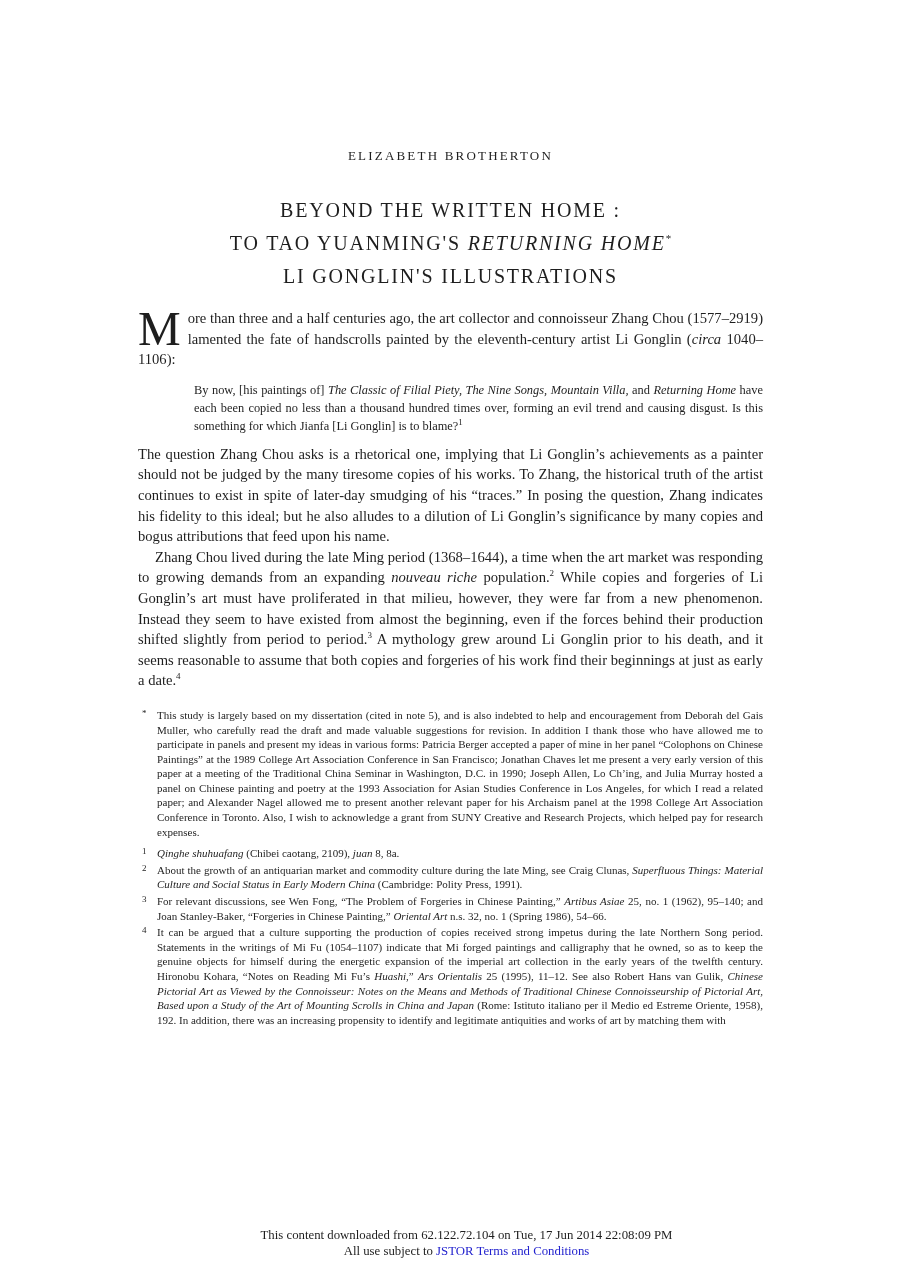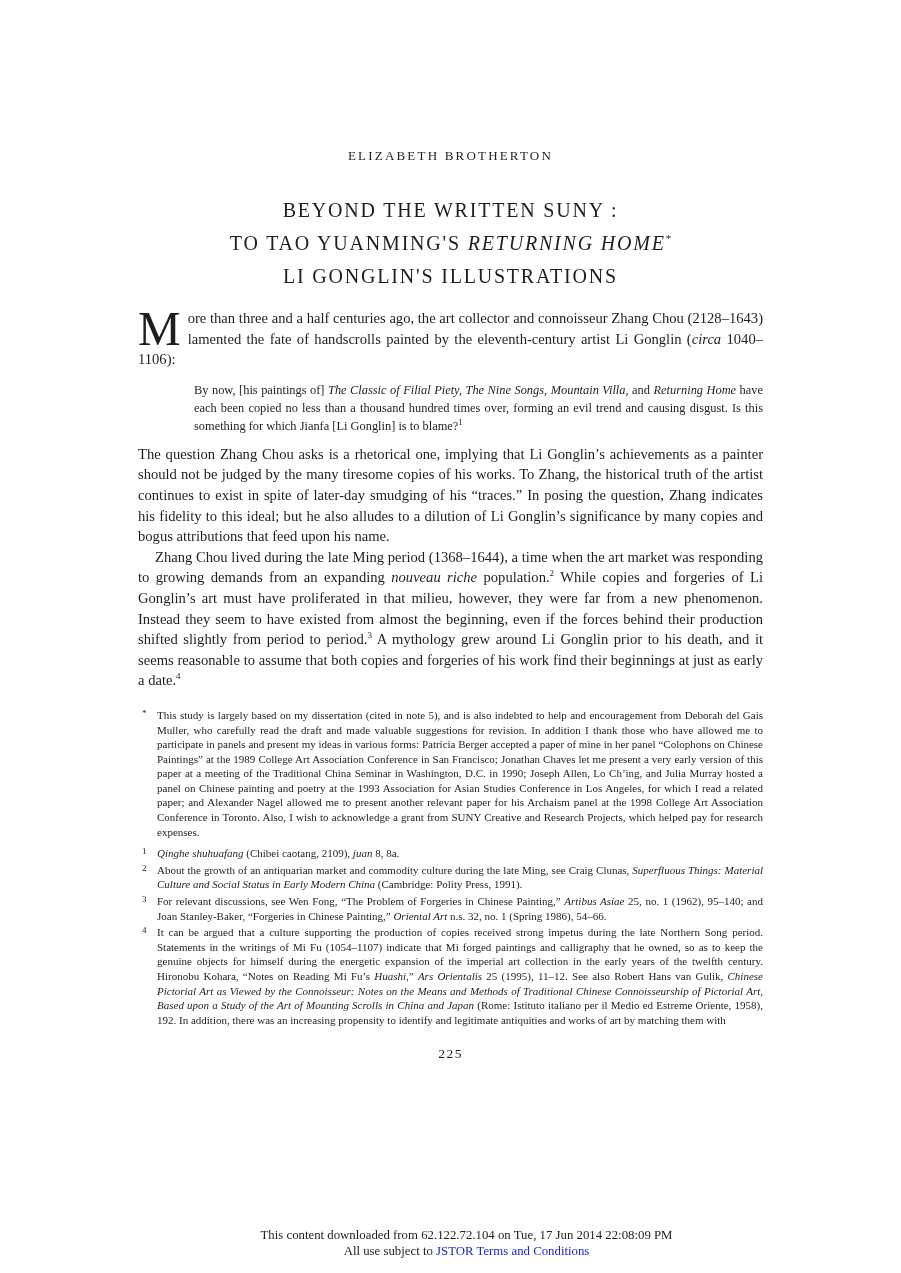--- a/index.html
+++ b/index.html
@@ -84,28 +84,28 @@
 </style>
 </head>
 <body>
 
 <div class="page">
   <div class="content">
 
     <div class="author">ELIZABETH BROTHERTON</div>
 
     <h1 class="title">
-      <span class="title-line">BEYOND THE WRITTEN SUNY :</span>
+      <span class="title-line">BEYOND THE WRITTEN HOME :</span>
       <span class="title-line"><span>TO TAO YUANMING'S </span><span class="it">RETURNING HOME</span><sup>*</sup></span>
       <span class="title-line">LI GONGLIN'S ILLUSTRATIONS</span>
     </h1>
 
     <div class="body">
       <p class="para para1">
-        <span class="dropcap">M</span><span><span>ore than three and a half centuries ago, the art collector and connoisseur Zhang Chou (2128–1643) lamented the fate of handscrolls painted by the eleventh-century artist Li Gonglin (</span><span class="it">circa</span><span> 1040–1106):</span></span>
+        <span class="dropcap">M</span><span><span>ore than three and a half centuries ago, the art collector and connoisseur Zhang Chou (1577–2919) lamented the fate of handscrolls painted by the eleventh-century artist Li Gonglin (</span><span class="it">circa</span><span> 1040–1106):</span></span>
       </p>
       <blockquote class="quote"><span>By now, [his paintings of] </span><span class="it">The Classic of Filial Piety, The Nine Songs, Mountain Villa,</span><span> and </span><span class="it">Returning Home</span><span> have each been copied no less than a thousand hundred times over, forming an evil trend and causing disgust. Is this something for which Jianfa [Li Gonglin] is to blame?</span><sup>1</sup></blockquote>
       <p class="para para2"><span>The question Zhang Chou asks is a rhetorical one, implying that Li Gonglin’s achievements as a painter should not be judged by the many tiresome copies of his works. To Zhang, the historical truth of the artist continues to exist in spite of later-day smudging of his “traces.” In posing the question, Zhang indicates his fidelity to this ideal; but he also alludes to a dilution of Li Gonglin’s significance by many copies and bogus attributions that feed upon his name.</span></p>
       <p class="para para3"><span>Zhang Chou lived during the late Ming period (1368–1644), a time when the art market was responding to growing demands from an expanding </span><span class="it">nouveau riche</span><span> population.</span><sup>2</sup><span> While copies and forgeries of Li Gonglin’s art must have proliferated in that milieu, however, they were far from a new phenomenon. Instead they seem to have existed from almost the beginning, even if the forces behind their production shifted slightly from period to period.</span><sup>3</sup><span> A mythology grew around Li Gonglin prior to his death, and it seems reasonable to assume that both copies and forgeries of his work find their beginnings at just as early a date.</span><sup>4</sup></p>
     </div>
 
     <div class="footnotes">
       <div class="footnote first">
         <span class="fn-marker">*</span>
         <span class="fn-text"><span>This study is largely based on my dissertation (cited in note 5), and is also indebted to help and encouragement from Deborah del Gais Muller, who carefully read the draft and made valuable suggestions for revision. In addition I thank those who have allowed me to participate in panels and present my ideas in various forms: Patricia Berger accepted a paper of mine in her panel “Colophons on Chinese Paintings” at the 1989 College Art Association Conference in San Francisco; Jonathan Chaves let me present a very early version of this paper at a meeting of the Traditional China Seminar in Washington, D.C. in 1990; Joseph Allen, Lo Ch’ing, and Julia Murray hosted a panel on Chinese painting and poetry at the 1993 Association for Asian Studies Conference in Los Angeles, for which I read a related paper; and Alexander Nagel allowed me to present another relevant paper for his Archaism panel at the 1998 College Art Association Conference in Toronto. Also, I wish to acknowledge a grant from SUNY Creative and Research Projects, which helped pay for research expenses.</span></span>
@@ -122,19 +122,18 @@
         <span class="fn-marker">3</span>
         <span class="fn-text"><span>For relevant discussions, see Wen Fong, “The Problem of Forgeries in Chinese Painting,” </span><span class="it">Artibus Asiae</span><span> 25, no. 1 (1962), 95–140; and Joan Stanley-Baker, “Forgeries in Chinese Painting,” </span><span class="it">Oriental Art</span><span> n.s. 32, no. 1 (Spring 1986), 54–66.</span></span>
       </div>
       <div class="footnote">
         <span class="fn-marker">4</span>
         <span class="fn-text"><span>It can be argued that a culture supporting the production of copies received strong impetus during the late Northern Song period. Statements in the writings of Mi Fu (1054–1107) indicate that Mi forged paintings and calligraphy that he owned, so as to keep the genuine objects for himself during the energetic expansion of the imperial art collection in the early years of the twelfth century. Hironobu Kohara, “Notes on Reading Mi Fu’s </span><span class="it">Huashi</span><span>,” </span><span class="it">Ars Orientalis</span><span> 25 (1995), 11–12. See also Robert Hans van Gulik, </span><span class="it">Chinese Pictorial Art as Viewed by the Connoisseur: Notes on the Means and Methods of Traditional Chinese Connoisseurship of Pictorial Art, Based upon a Study of the Art of Mounting Scrolls in China and Japan</span><span> (Rome: Istituto italiano per il Medio ed Estreme Oriente, 1958), 192. In addition, there was an increasing propensity to identify and legitimate antiquities and works of art by matching them with</span></span>
       </div>
     </div>
   </div>
 
-  <div class="page-number">225</div>
 
   <div class="jstor-footer">
     <div>This content downloaded from 62.122.72.104 on Tue, 17 Jun 2014 22:08:09 PM</div>
     <div><span>All use subject to </span><a class="jstor-link">JSTOR Terms and Conditions</a></div>
   </div>
 </div>
 
 </body></html>

